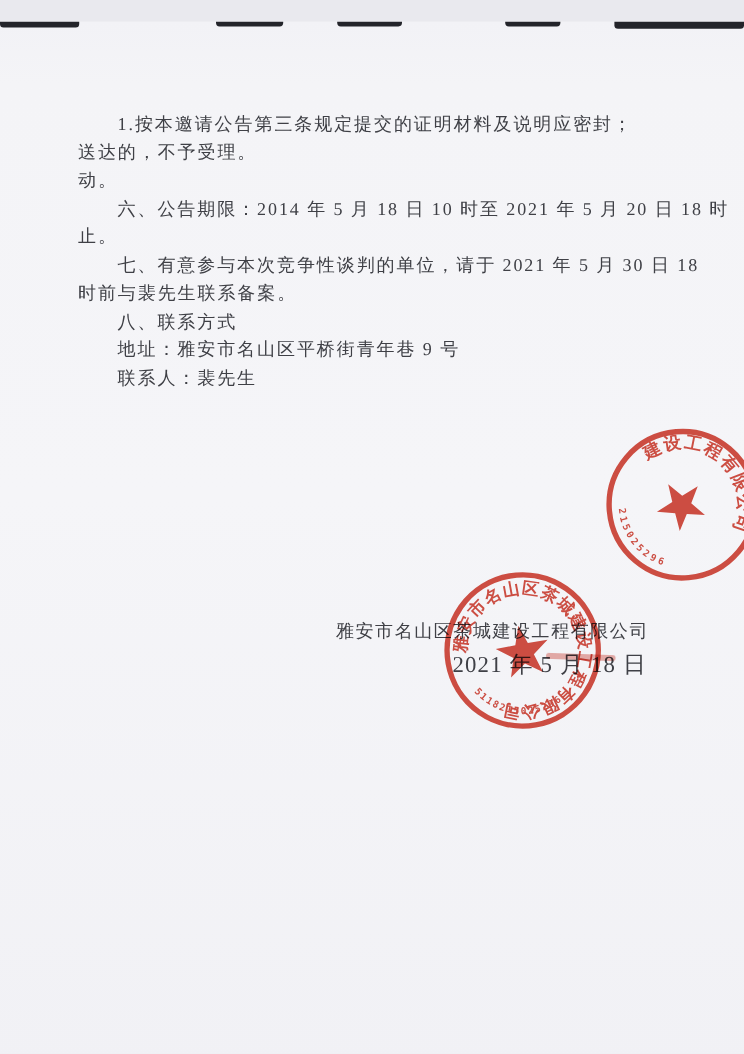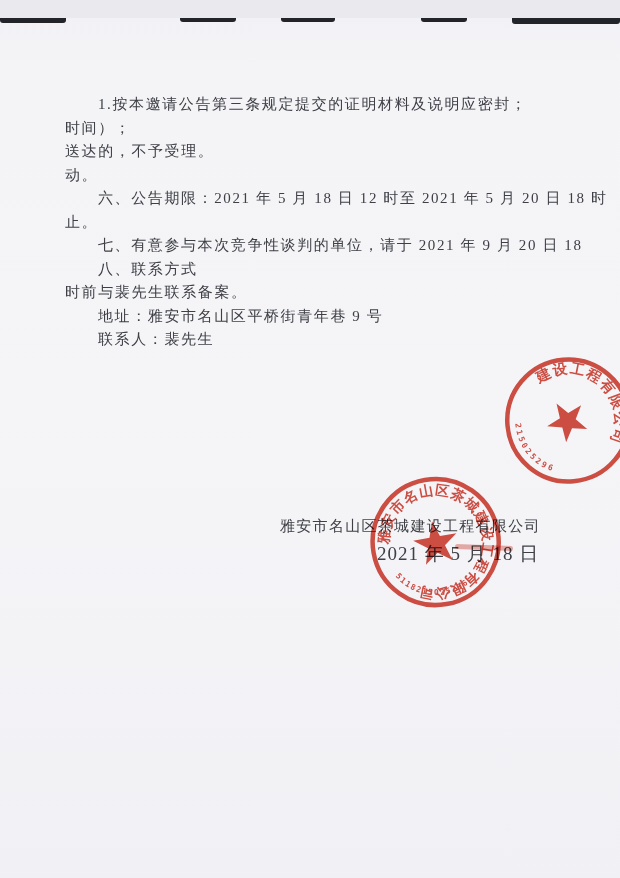--- a/index.html
+++ b/index.html
@@ -61,28 +61,27 @@
 <div class="screen">
 
   <div class="scan-mark" style="left:0;width:66px;height:5px;"></div>
   <div class="scan-mark" style="left:180px;width:56px;height:4px;"></div>
   <div class="scan-mark" style="left:281px;width:54px;height:4px;"></div>
   <div class="scan-mark" style="left:421px;width:46px;height:4px;"></div>
   <div class="scan-mark" style="left:512px;width:108px;height:6px;"></div>
 
   <div class="doc-text">
     <div class="line indent">1.按本邀请公告第三条规定提交的证明材料及说明应密封；</div>
-    <div class="line">时间）；</div>
     <div class="line">送达的，不予受理。</div>
     <div class="line">动。</div>
-    <div class="line indent">六、公告期限：2021 年 5 月 18 日 12 时至 2021 年 5 月 20 日 18 时</div>
+    <div class="line indent">六、公告期限：2014 年 5 月 18 日 10 时至 2021 年 5 月 20 日 18 时</div>
     <div class="line">止。</div>
-    <div class="line indent">七、有意参与本次竞争性谈判的单位，请于 2021 年 9 月 20 日 18</div>
+    <div class="line indent">七、有意参与本次竞争性谈判的单位，请于 2021 年 5 月 30 日 18</div>
+    <div class="line">时前与裴先生联系备案。</div>
     <div class="line indent">八、联系方式</div>
-    <div class="line">时前与裴先生联系备案。</div>
     <div class="line indent">地址：雅安市名山区平桥街青年巷 9 号</div>
     <div class="line indent">联系人：裴先生</div>
   </div>
 
   <div class="sig-company">雅安市名山区茶城建设工程有限公司</div>
   <div class="sig-date">2021 年 5 月 18 日</div>
 
   <div class="seal seal-partial">
     <svg width="150" height="150" viewBox="0 0 150 150">
       <defs>

